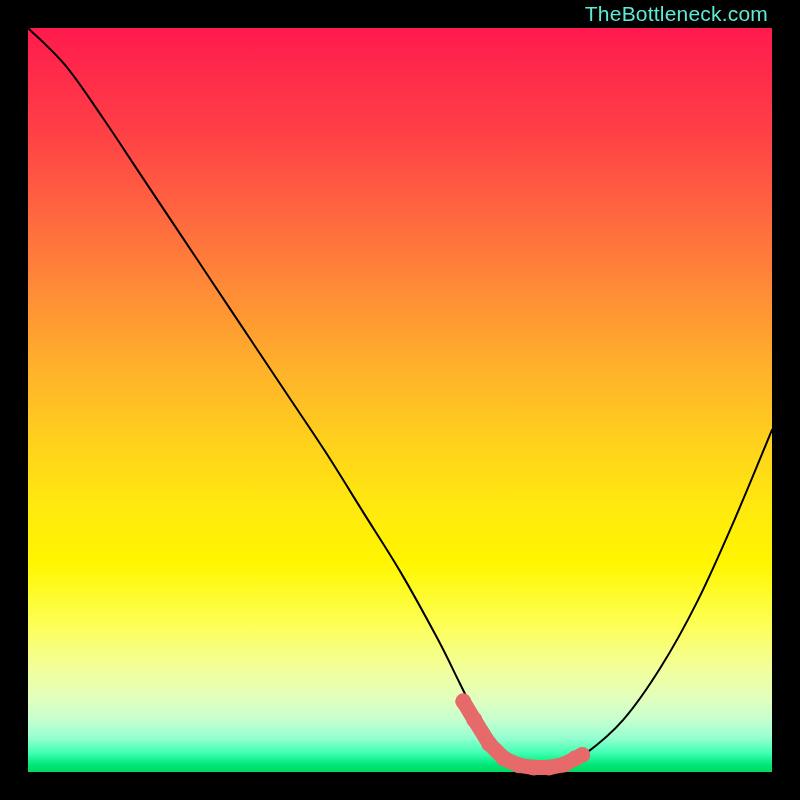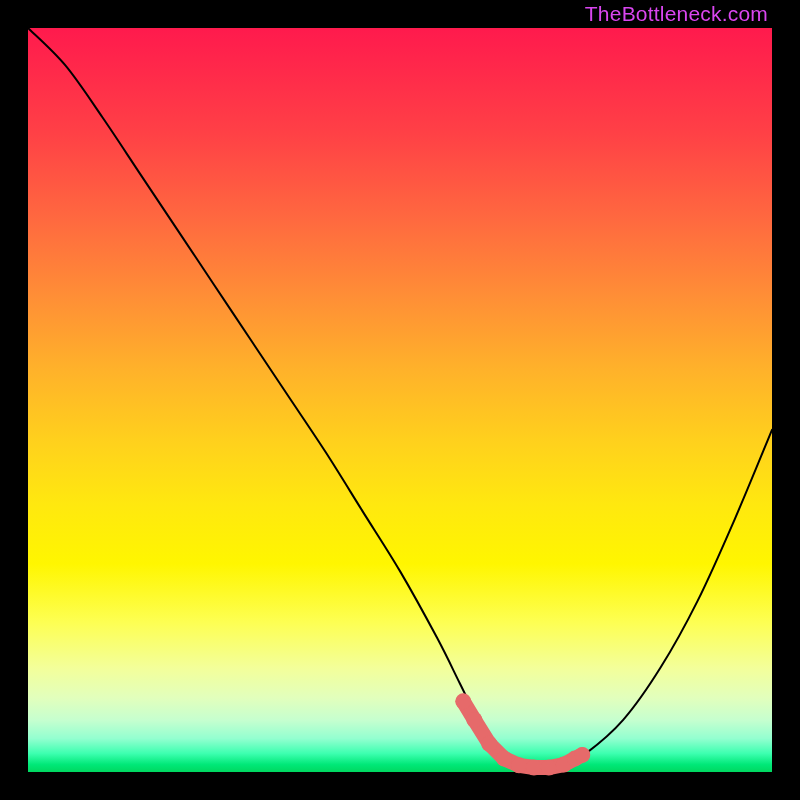--- a/index.html
+++ b/index.html
@@ -50,21 +50,21 @@
       #93ffd0 95.5%,
       #3dffb0 97.5%,
       #00e878 99%,
       #00d860 100%
     );
   }
   .watermark {
     position: absolute;
     right: 4px;
     top: -26px;
-    color: #d946ef;
+    color: #5eead4;
     font-size: 21px;
     font-weight: 500;
     letter-spacing: 0.2px;
     white-space: nowrap;
   }
   svg.curve {
     position: absolute;
     left: 0;
     top: 0;
     width: 744px;

